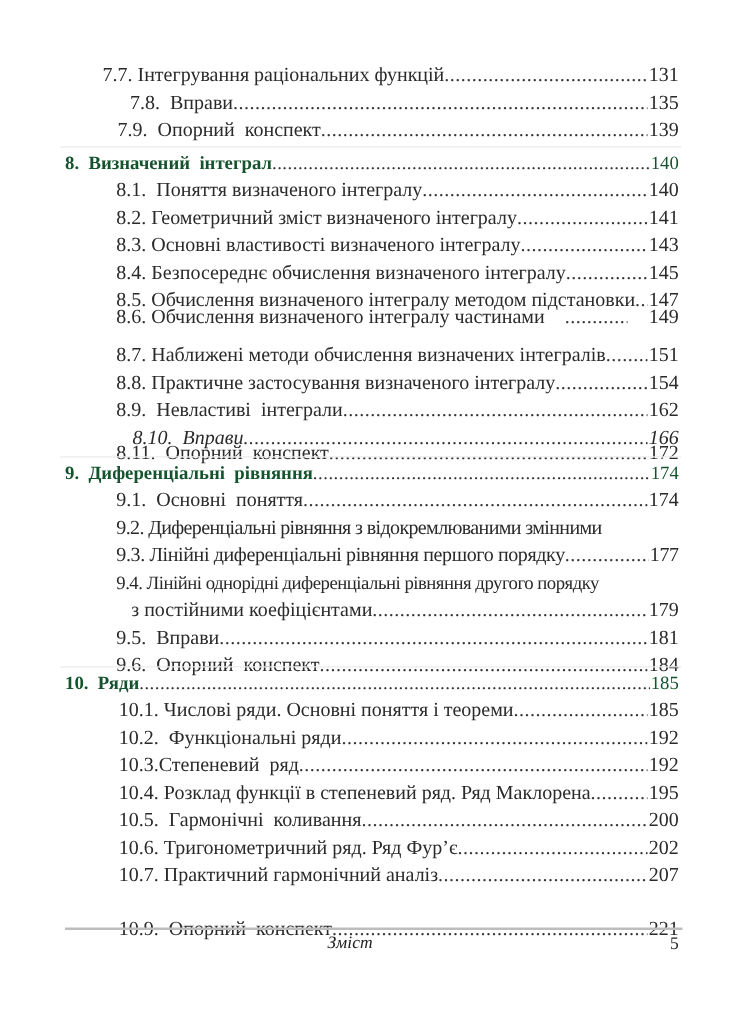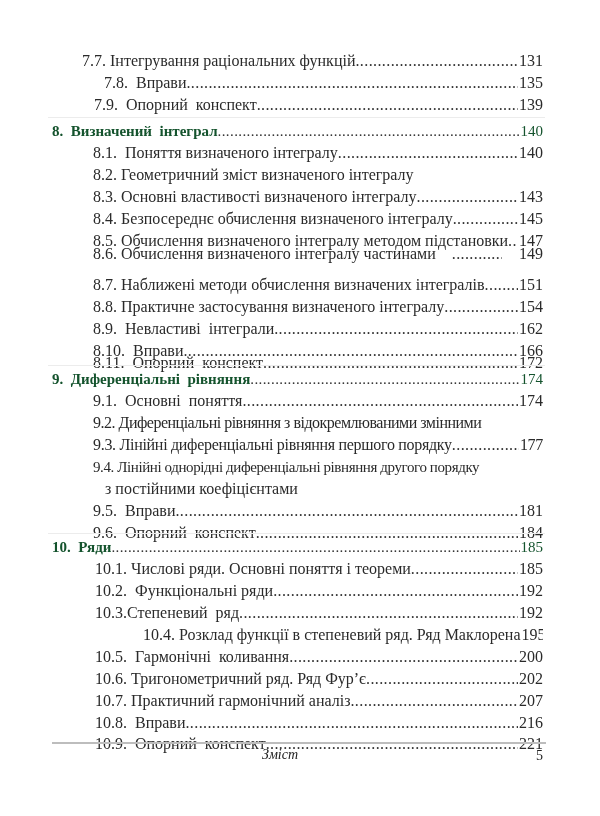--- a/index.html
+++ b/index.html
@@ -123,21 +123,21 @@
   <div class="toc-row chapter" style="left:52px; top:120px;">
     <span class="title">8.  Визначений  інтеграл</span>
     <span class="leader"></span>
     <span class="pg">140</span>
   </div>
   <div class="toc-row" style="left:93px; top:142px;">
     <span class="title">8.1.  Поняття визначеного інтегралу</span>
     <span class="leader"></span>
     <span class="pg">140</span>
   </div>
-  <div class="toc-row" style="left:93px; top:164px;flex-direction:column;">
+  <div class="toc-row" style="left:93px; top:164px;">
     <span class="title">8.2. Геометричний зміст визначеного інтегралу</span>
     <span class="leader"></span>
     <span class="pg">141</span>
   </div>
   <div class="toc-row" style="left:93px; top:186px;">
     <span class="title">8.3. Основні властивості визначеного інтегралу</span>
     <span class="leader"></span>
     <span class="pg">143</span>
   </div>
   <div class="toc-row" style="left:93px; top:208px;">
@@ -163,21 +163,21 @@
   <div class="toc-row" style="left:93px; top:296px;">
     <span class="title">8.8. Практичне застосування визначеного інтегралу</span>
     <span class="leader"></span>
     <span class="pg">154</span>
   </div>
   <div class="toc-row" style="left:93px; top:318px;">
     <span class="title">8.9.  Невластиві  інтеграли</span>
     <span class="leader"></span>
     <span class="pg">162</span>
   </div>
-  <div class="toc-row" style="left:93px; top:340px;">
+  <div class="toc-row" style="left:106px; top:340px;font-style:italic;">
     <span class="title">8.10.  Вправи</span>
     <span class="leader"></span>
     <span class="pg">166</span>
   </div>
   <div class="toc-row" style="left:93px; top:352px;">
     <span class="title">8.11.  Опорний  конспект</span>
     <span class="leader"></span>
     <span class="pg">172</span>
   </div>
 
@@ -197,21 +197,21 @@
     <span class="title">9.2. Диференціальні рівняння з відокремлюваними змінними</span>
     <span class="leader"></span>
     <span class="pg">175</span>
   </div>
   <div class="toc-row" style="left:93px; top:434px; letter-spacing:-0.3px;">
     <span class="title">9.3. Лінійні диференціальні рівняння першого порядку</span>
     <span class="leader"></span>
     <span class="pg">177</span>
   </div>
   <div class="toc-line-plain" style="left:93px; top:456px; letter-spacing:-0.4px;">9.4. Лінійні однорідні диференціальні рівняння другого порядку</div>
-  <div class="toc-row" style="left:105px; top:478px;flex-direction:column;">
+  <div class="toc-row" style="left:105px; top:478px;">
     <span class="title">з постійними коефіцієнтами</span>
     <span class="leader"></span>
     <span class="pg">179</span>
   </div>
   <div class="toc-row" style="left:93px; top:500px;">
     <span class="title">9.5.  Вправи</span>
     <span class="leader"></span>
     <span class="pg">181</span>
   </div>
   <div class="toc-row" style="left:93px; top:522px;">
@@ -235,44 +235,39 @@
   <div class="toc-row" style="left:95px; top:580px;">
     <span class="title">10.2.  Функціональні ряди</span>
     <span class="leader"></span>
     <span class="pg">192</span>
   </div>
   <div class="toc-row" style="left:95px; top:602px;">
     <span class="title">10.3.Степеневий  ряд</span>
     <span class="leader"></span>
     <span class="pg">192</span>
   </div>
-  <div class="toc-row" style="left:95px; top:624px;margin-left:48px;">
+  <div class="toc-row" style="left:95px; top:624px;">
     <span class="title">10.4. Розклад функції в степеневий ряд. Ряд Маклорена</span>
     <span class="leader"></span>
     <span class="pg">195</span>
   </div>
   <div class="toc-row" style="left:95px; top:646px;">
     <span class="title">10.5.  Гармонічні  коливання</span>
     <span class="leader"></span>
     <span class="pg">200</span>
   </div>
   <div class="toc-row" style="left:95px; top:668px;">
     <span class="title">10.6. Тригонометричний ряд. Ряд Фур’є</span>
     <span class="leader"></span>
     <span class="pg">202</span>
   </div>
   <div class="toc-row" style="left:95px; top:690px;">
     <span class="title">10.7. Практичний гармонічний аналіз</span>
     <span class="leader"></span>
     <span class="pg">207</span>
-  </div>
-  <div class="toc-row" style="left:95px; top:712px;">
-    <span class="title">10.8.  Вправи</span>
-    <span class="leader"></span>
-    <span class="pg">216</span>
   </div>
   <div class="toc-row" style="left:95px; top:734px; top:722px; top:733px;">
     <span class="title">10.9.  Опорний  конспект</span>
     <span class="leader"></span>
     <span class="pg">221</span>
   </div>
 
   <div class="footer-rule"></div>
   <div class="footer-title">Зміст</div>
   <div class="footer-page">5</div>

